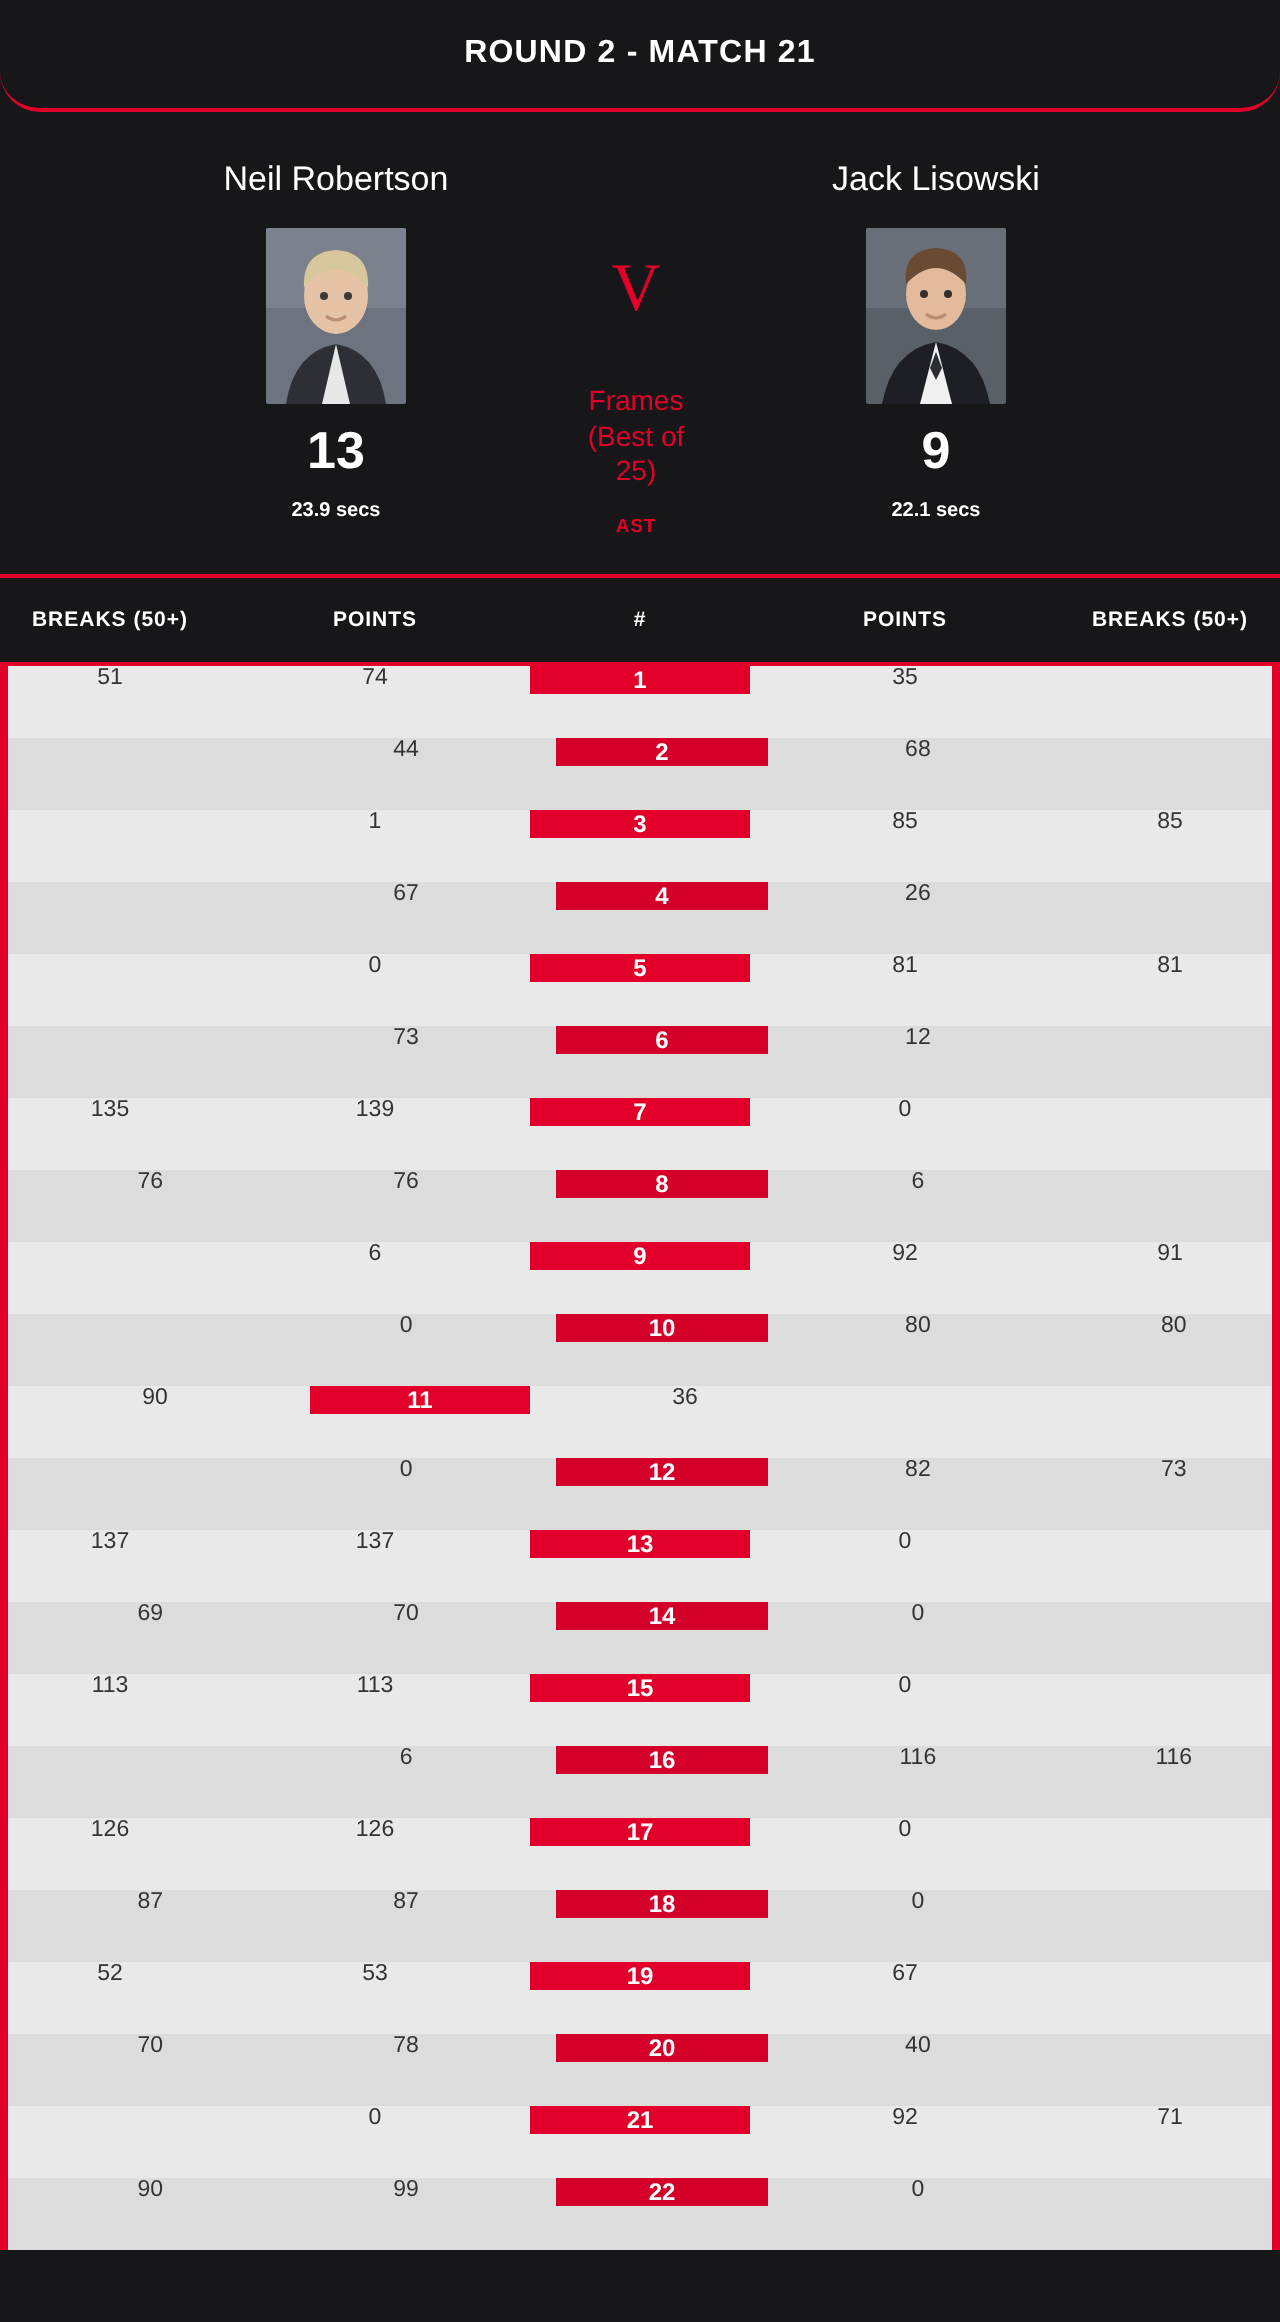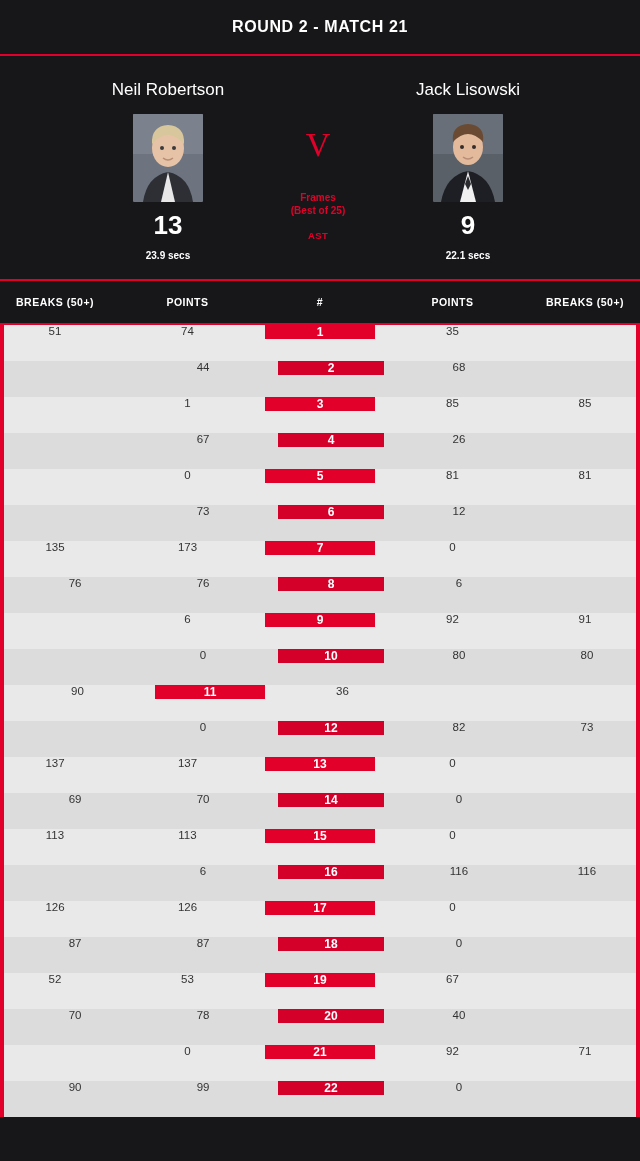--- a/index.html
+++ b/index.html
@@ -18,20 +18,21 @@
   }
 
   
   .header-bar {
     height: 56px;
     background: #17171a;
     display: flex;
     align-items: center;
     justify-content: center;
     border-bottom: 2px solid #e2002a;
+    border-radius: 20px;
   }
   .header-title {
     color: #ffffff;
     font-size: 16px;
     font-weight: bold;
     letter-spacing: 0.6px;
   }
 
   
   .scoreboard {
@@ -99,22 +100,22 @@
   }
   .v-letter {
     color: #e2002a;
     font-size: 34px;
     font-weight: 300;
     line-height: 1;
     font-family: "Liberation Serif", serif;
   }
   .frames-label {
     color: #e2002a;
-    font-size: 10px;
-    font-weight: bold;
+    font-size: 14px;
+    font-weight: normal;
     text-align: center;
     margin-top: 30px;
     line-height: 1.25;
   }
   .ast-label {
     color: #e2002a;
     font-size: 9.5px;
     font-weight: bold;
     margin-top: 13px;
     letter-spacing: 0.4px;
@@ -291,21 +292,21 @@
         </div>
         <div class="row even">
           <div class="cell col-breaks"></div>
           <div class="cell col-points">73</div>
           <div class="cell col-num num">6</div>
           <div class="cell col-points">12</div>
           <div class="cell col-breaks"></div>
         </div>
         <div class="row odd">
           <div class="cell col-breaks">135</div>
-          <div class="cell col-points">173</div>
+          <div class="cell col-points">139</div>
           <div class="cell col-num num">7</div>
           <div class="cell col-points">0</div>
           <div class="cell col-breaks"></div>
         </div>
         <div class="row even">
           <div class="cell col-breaks">76</div>
           <div class="cell col-points">76</div>
           <div class="cell col-num num">8</div>
           <div class="cell col-points">6</div>
           <div class="cell col-breaks"></div>

